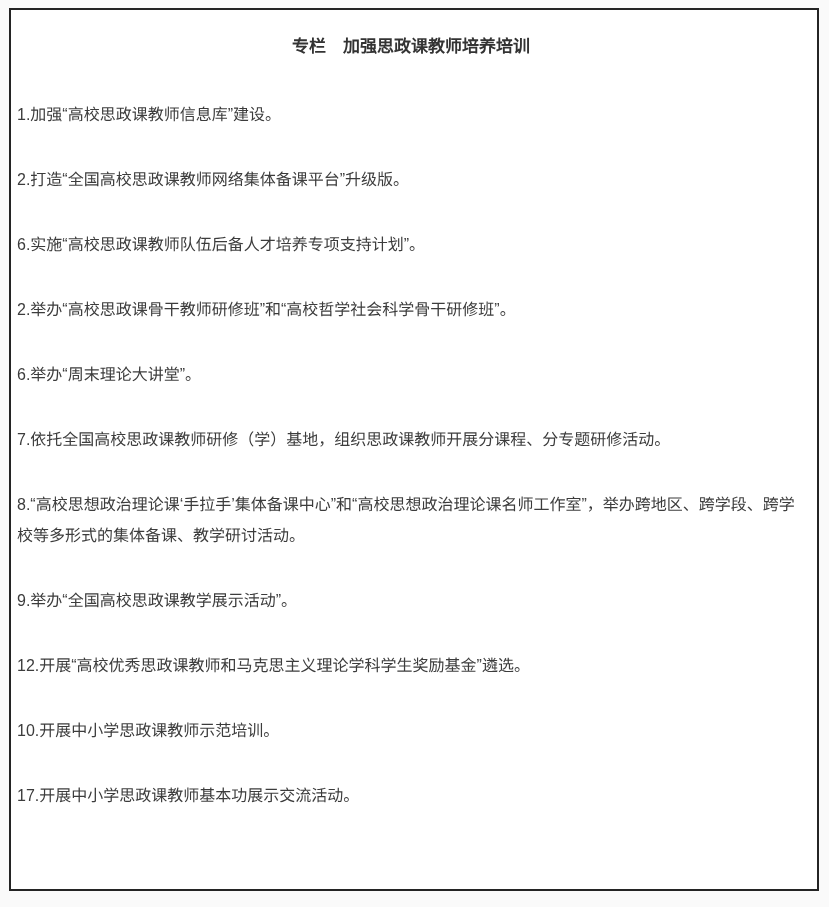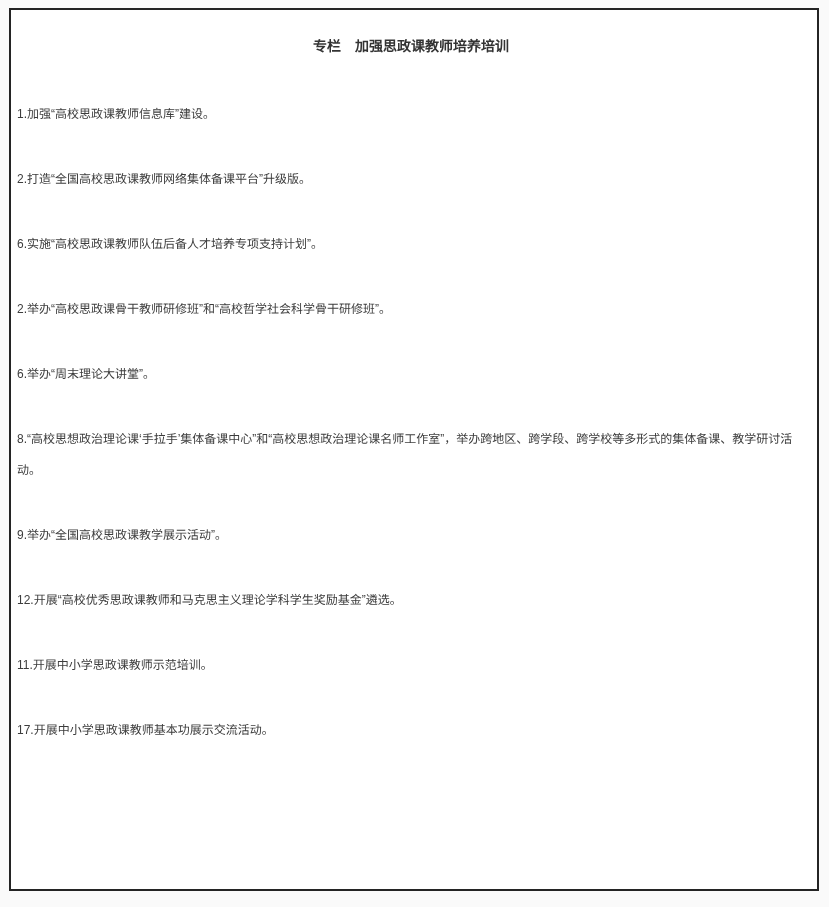--- a/index.html
+++ b/index.html
@@ -28,49 +28,50 @@
     width: 810px;
     height: 883px;
     background: var(--box_background);
     border: 2px solid var(--border);
     padding: 0 12px 0 6px;
     overflow: hidden;
   }
   .column-title {
     margin: 21px 0 37px 0;
     text-align: center;
-    font-size: 14px;
+    font-size: 17px;
     font-weight: bold;
     line-height: 31px;
     color: var(--title);
     white-space: pre-wrap;
   }
   .items-list {
     margin: 0;
     padding: 0;
   }
   .item {
     margin: 0 0 34px 0;
-    font-size: 12px;
+    font-size: 16px;
     line-height: 31px;
     color: var(--text);
     text-align: left;
     word-break: break-all;
   }
 </style>
 </head>
 <body>
 
 <div class="column-box">
   <h2 class="column-title">专栏　加强思政课教师培养培训</h2>
   <div class="items-list" id="items">
       <p class="item">1.加强“高校思政课教师信息库”建设。</p>
       <p class="item">2.打造“全国高校思政课教师网络集体备课平台”升级版。</p>
       <p class="item">6.实施“高校思政课教师队伍后备人才培养专项支持计划”。</p>
       <p class="item">2.举办“高校思政课骨干教师研修班”和“高校哲学社会科学骨干研修班”。</p>
       <p class="item">6.举办“周末理论大讲堂”。</p>
+      <p class="item">7.依托全国高校思政课教师研修（学）基地，组织思政课教师开展分课程、分专题研修活动。</p>
       <p class="item">8.“高校思想政治理论课‘手拉手’集体备课中心”和“高校思想政治理论课名师工作室”，举办跨地区、跨学段、跨学校等多形式的集体备课、教学研讨活动。</p>
       <p class="item">9.举办“全国高校思政课教学展示活动”。</p>
       <p class="item">12.开展“高校优秀思政课教师和马克思主义理论学科学生奖励基金”遴选。</p>
-      <p class="item">11.开展中小学思政课教师示范培训。</p>
+      <p class="item">10.开展中小学思政课教师示范培训。</p>
       <p class="item">17.开展中小学思政课教师基本功展示交流活动。</p>
     </div>
 </div>
 
 </body></html>

